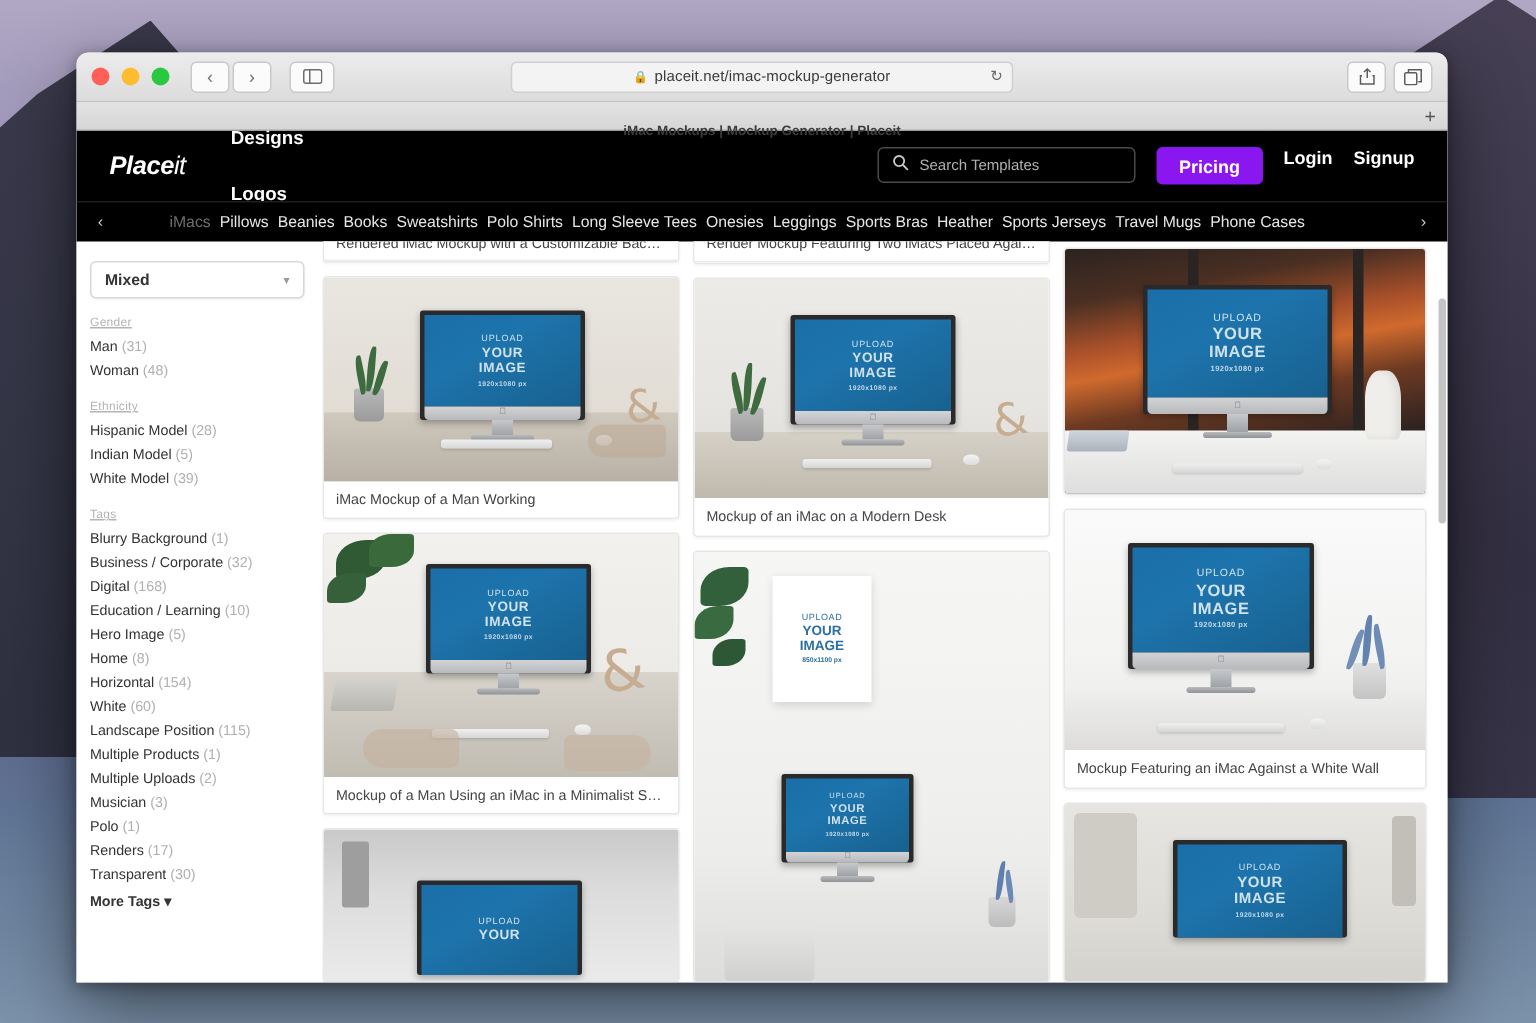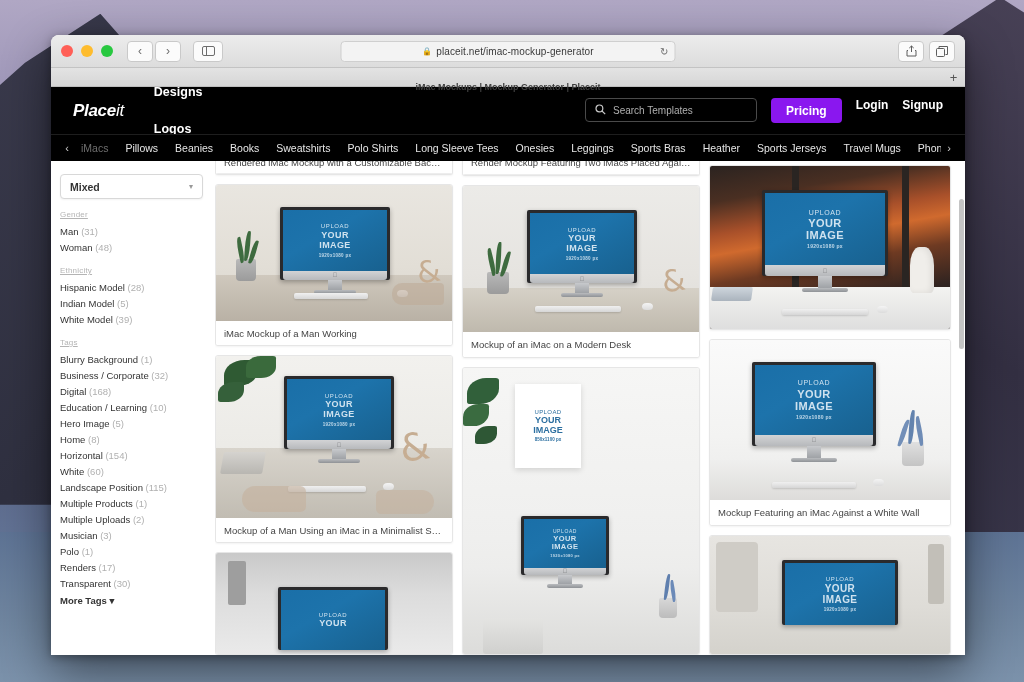--- a/index.html
+++ b/index.html
@@ -135,21 +135,21 @@
 
   
   .cat-strip {
     height: 27px; flex: 0 0 27px; background: #000;
     border-top: 1px solid #1e1e1e;
     display: flex; align-items: center; padding: 0 8px; gap: 0;
     position: relative; overflow: hidden;
   }
   .cat-arrow { width: 16px; color: #cfcfcf; font-size: 11px; text-align: center; flex: 0 0 16px; }
   .cat-arrow.right { margin-left: auto; }
-  .cat-list { display: flex; gap: 17px; align-items: flex-start; overflow: hidden; padding-left: 6px; }
+  .cat-list { display: flex; gap: 6px; align-items: flex-start; overflow: hidden; padding-left: 6px; margin-left: 32px; }
   .cat-list a { font-size: 10.5px; color: #e6e6e6; text-decoration: none; white-space: nowrap; }
   .cat-list a.muted { color: #6f6f6f; }
 
   
   .content { flex: 1; display: flex; background: #fff; overflow: hidden; }
 
   
   .sidebar {
     width: 164px; flex: 0 0 164px; background: #fff;
     padding: 13px 0 0 9px; overflow: hidden;

